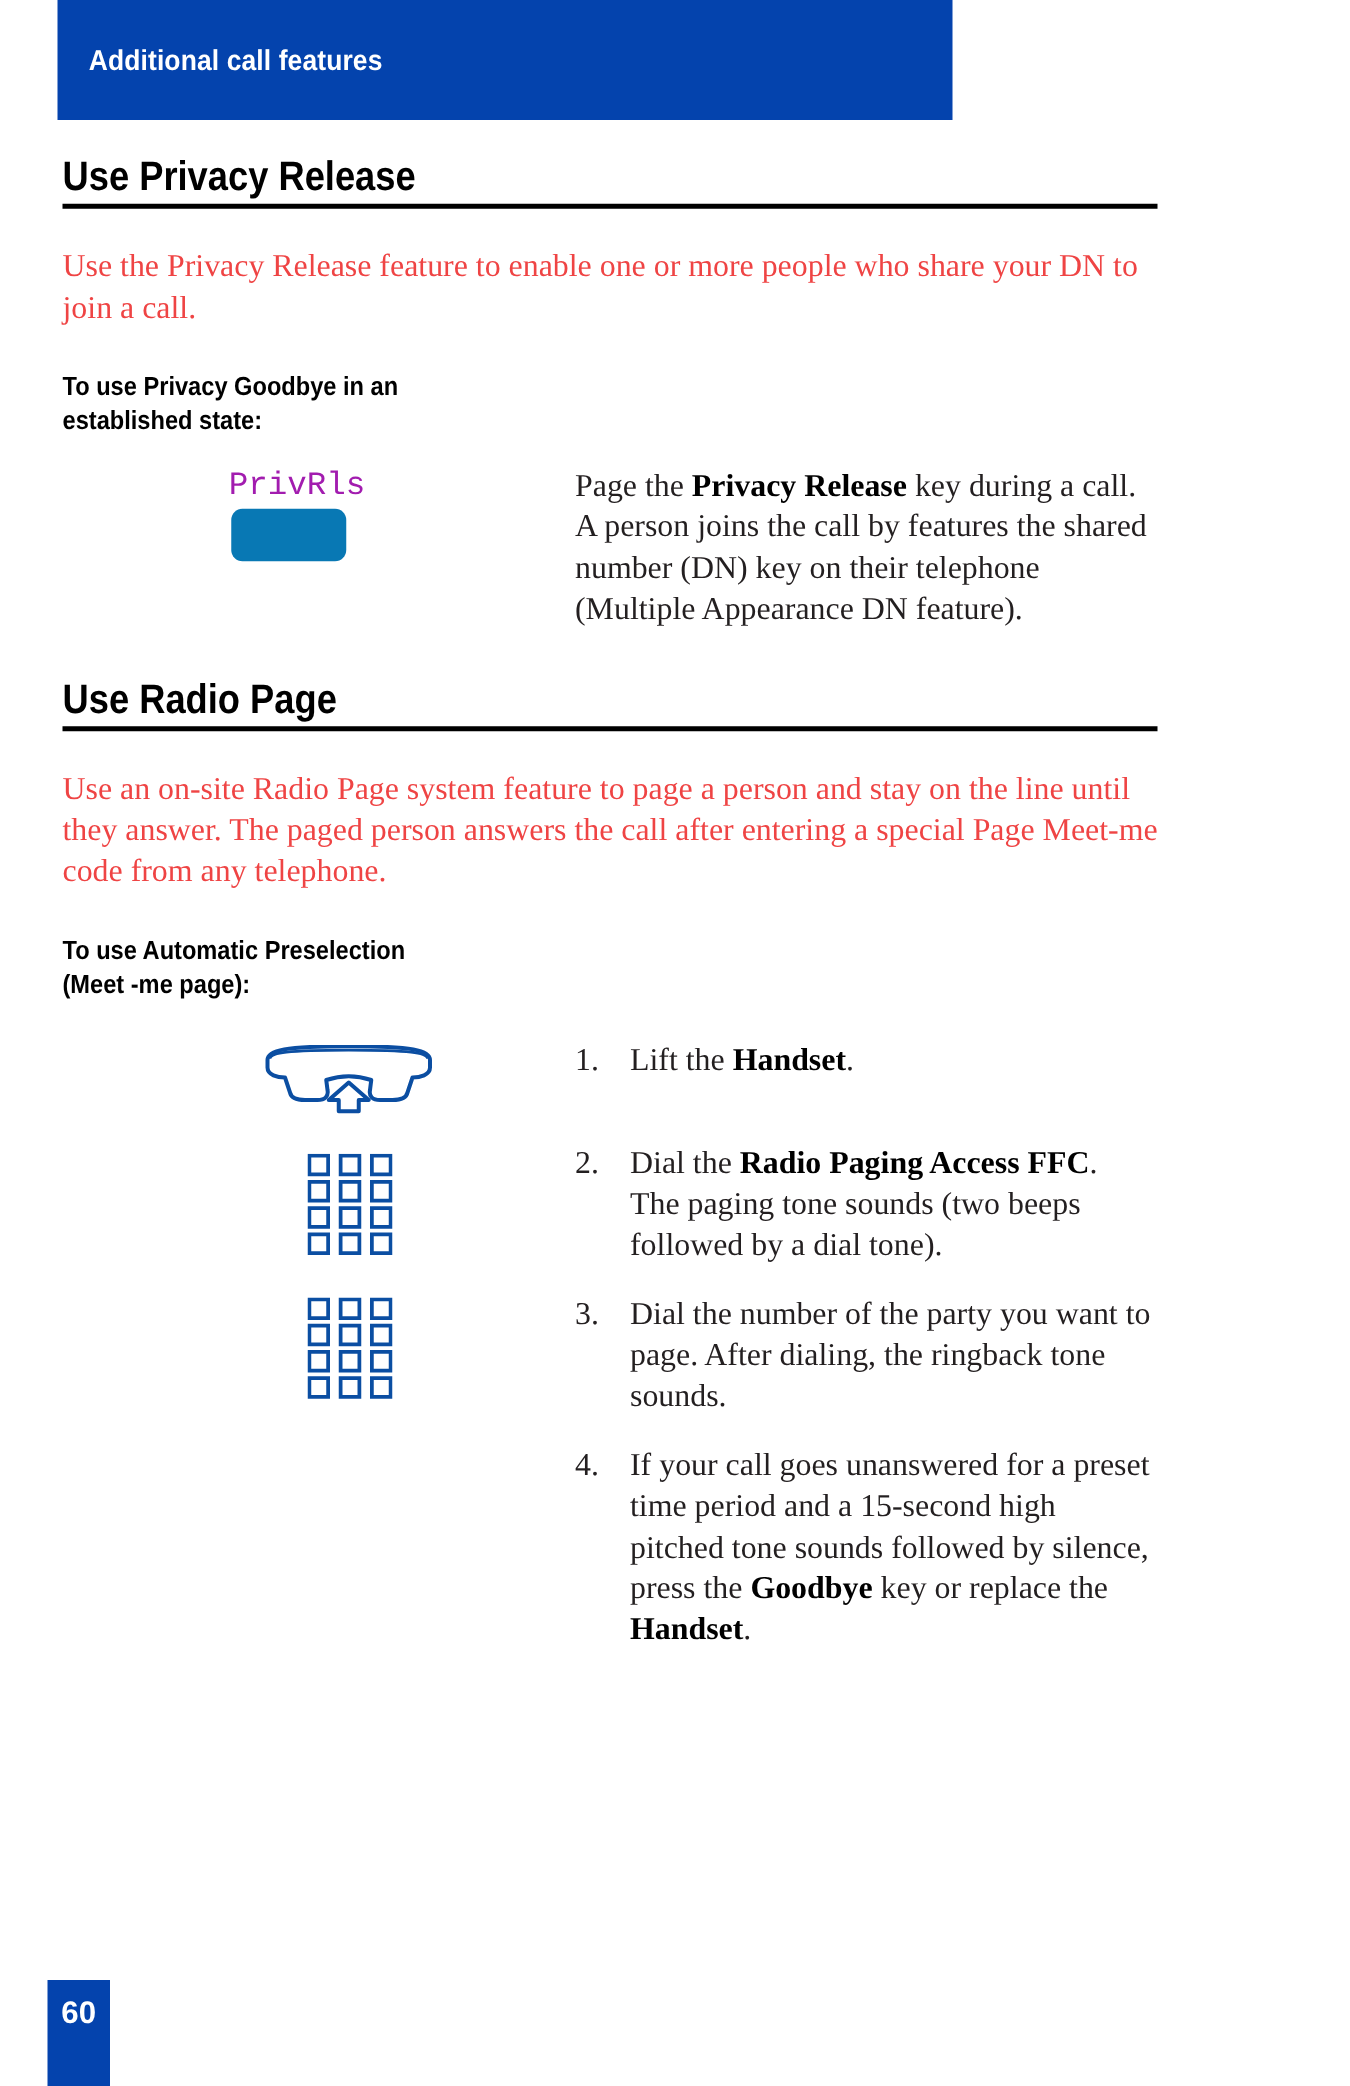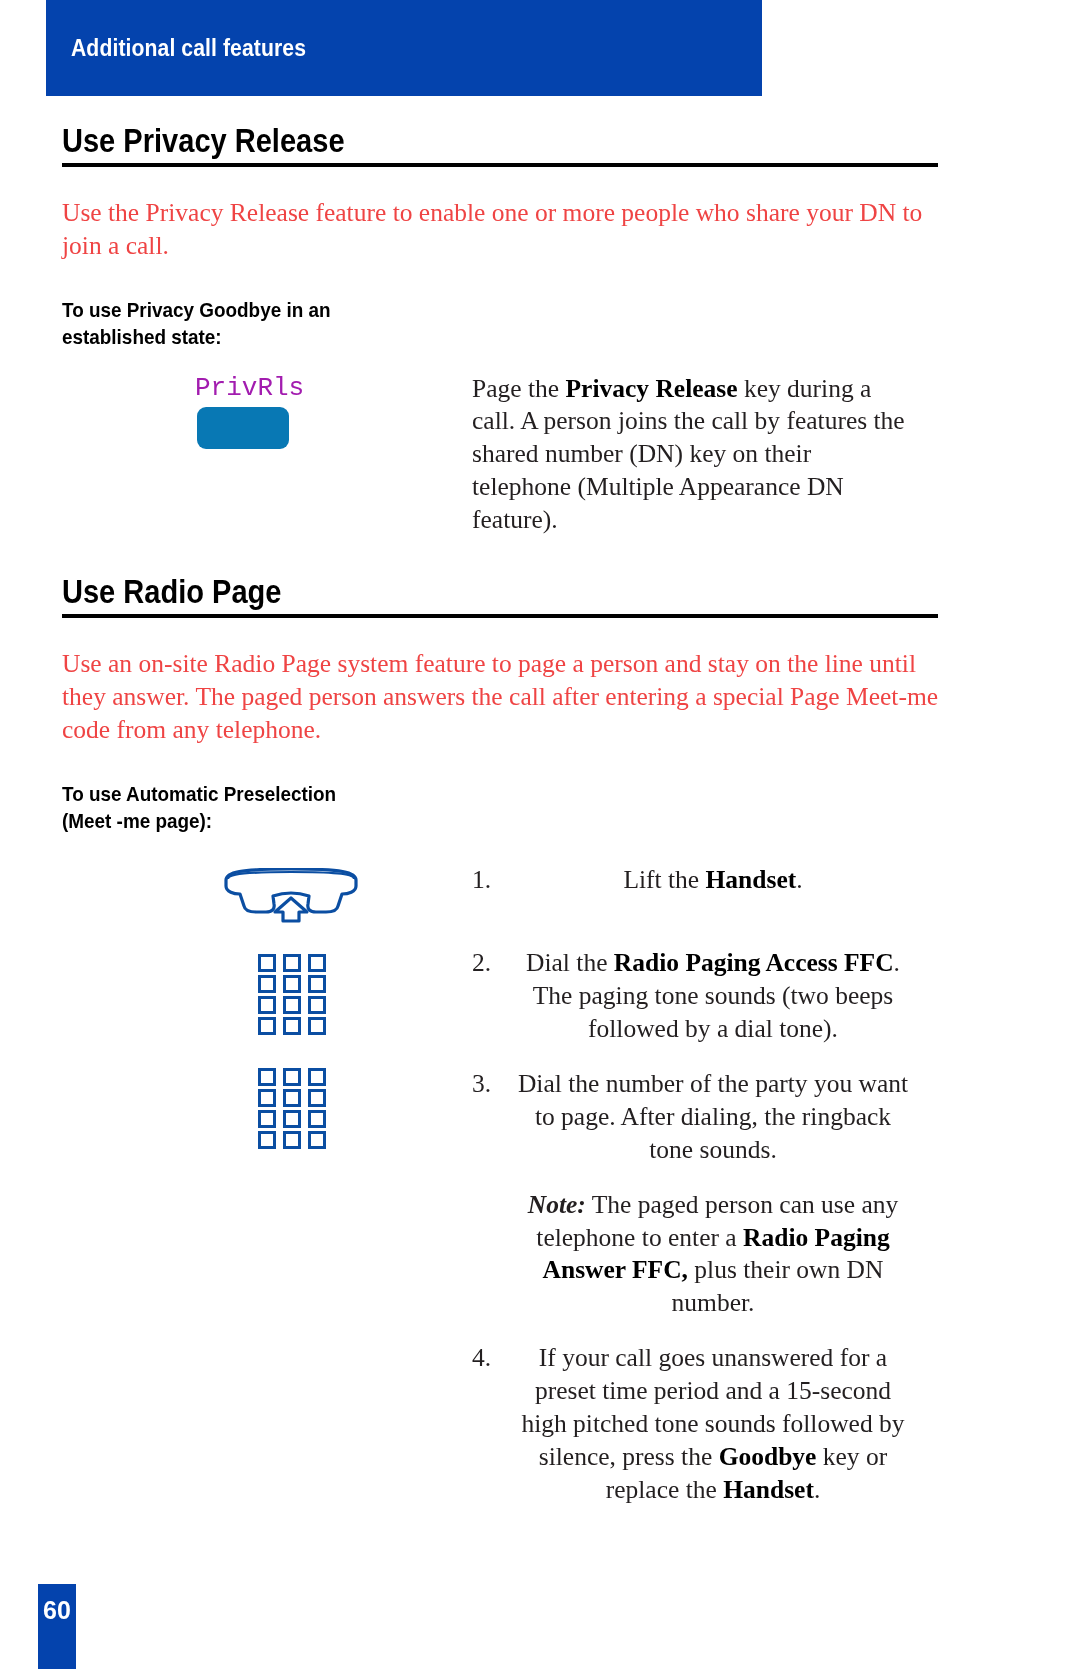--- a/index.html
+++ b/index.html
@@ -40,21 +40,21 @@
   
   .page-body {
     position: absolute;
     left: 46px;
     top: 96px;
     width: 880px;
   }
 
   
   .section {
-    margin: 16px;
+    margin: 4px;
   }
   .section-heading {
     font-family: "Liberation Sans", "DejaVu Sans", sans-serif;
     font-weight: bold;
     font-size: 33px;
     color: #000000;
     transform: scaleX(0.88);
     transform-origin: left bottom;
     line-height: 1.0;
     white-space: nowrap;
@@ -153,21 +153,20 @@
   .num-marker {
     width: 44px;
     flex: 0 0 44px;
     font-family: "Liberation Serif", "DejaVu Serif", serif;
     font-size: 25.5px;
     color: #231f20;
     line-height: 1.29;
   }
   .num-body {
     flex: 1 1 auto;
-    text-align: center;
   }
   .note-block {
     margin-top: 22px;
   }
 
   
   .icon-handset {
     margin-left: 158px;
     margin-top: 4px;
   }
@@ -178,21 +177,21 @@
   .icon-keypad-2 {
     margin-left: 196px;
     margin-top: 28px;
   }
 
   
   .footer-pagebox {
     position: absolute;
     left: 38px;
     top: 1584px;
-    width: 38px;
+    width: 50px;
     height: 85px;
     background: #0443ad;
   }
   .footer-pagenum {
     color: #ffffff;
     font-family: "Liberation Sans", "DejaVu Sans", sans-serif;
     font-weight: bold;
     font-size: 25px;
     text-align: center;
     padding-top: 12px;
@@ -332,21 +331,20 @@
 
           <li class="num-item" style="margin-bottom:22px;">
             <span class="num-marker">2.</span>
             <span class="num-body instr"><span>Dial the </span><span class="kw">Radio Paging Access FFC</span><span>. The paging tone sounds (two beeps followed by a dial tone).</span></span>
           </li>
 
           <li class="num-item" style="margin-bottom:22px;">
             <span class="num-marker">3.</span>
             <span class="num-body">
               <span class="instr">Dial the number of the party you want to page. After dialing, the ringback tone sounds.</span>
-              <p class="instr note-block"><span class="note-label">Note:</span><span> The paged person can use any telephone to enter a </span><span class="kw">Radio Paging Answer FFC,</span><span> plus their own DN number.</span></p>
             </span>
           </li>
 
           <li class="num-item" style="margin-bottom:0;">
             <span class="num-marker">4.</span>
             <span class="num-body instr"><span>If your call goes unanswered for a preset time period and a 15-second high pitched tone sounds followed by silence, press the </span><span class="kw">Goodbye</span><span> key or replace the </span><span class="kw">Handset</span><span>.</span></span>
           </li>
 
         </ol>
       </div>

